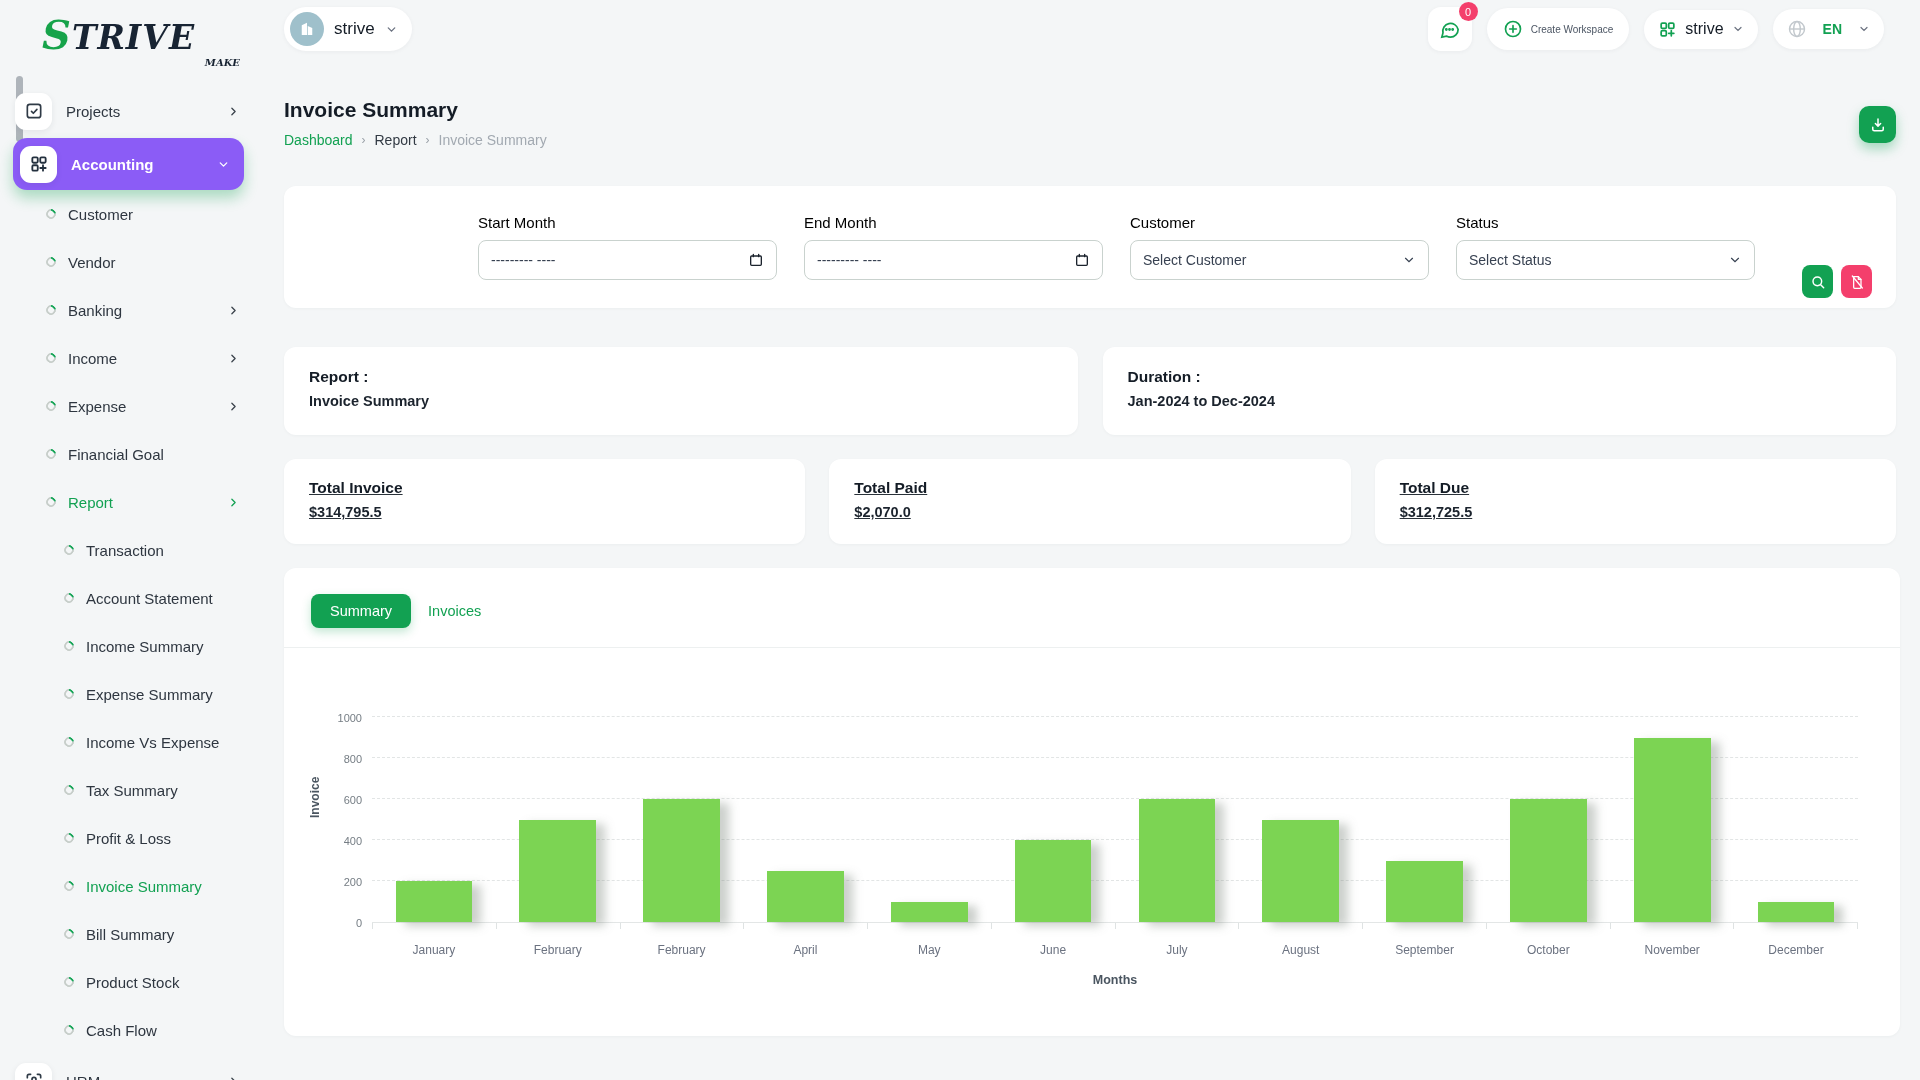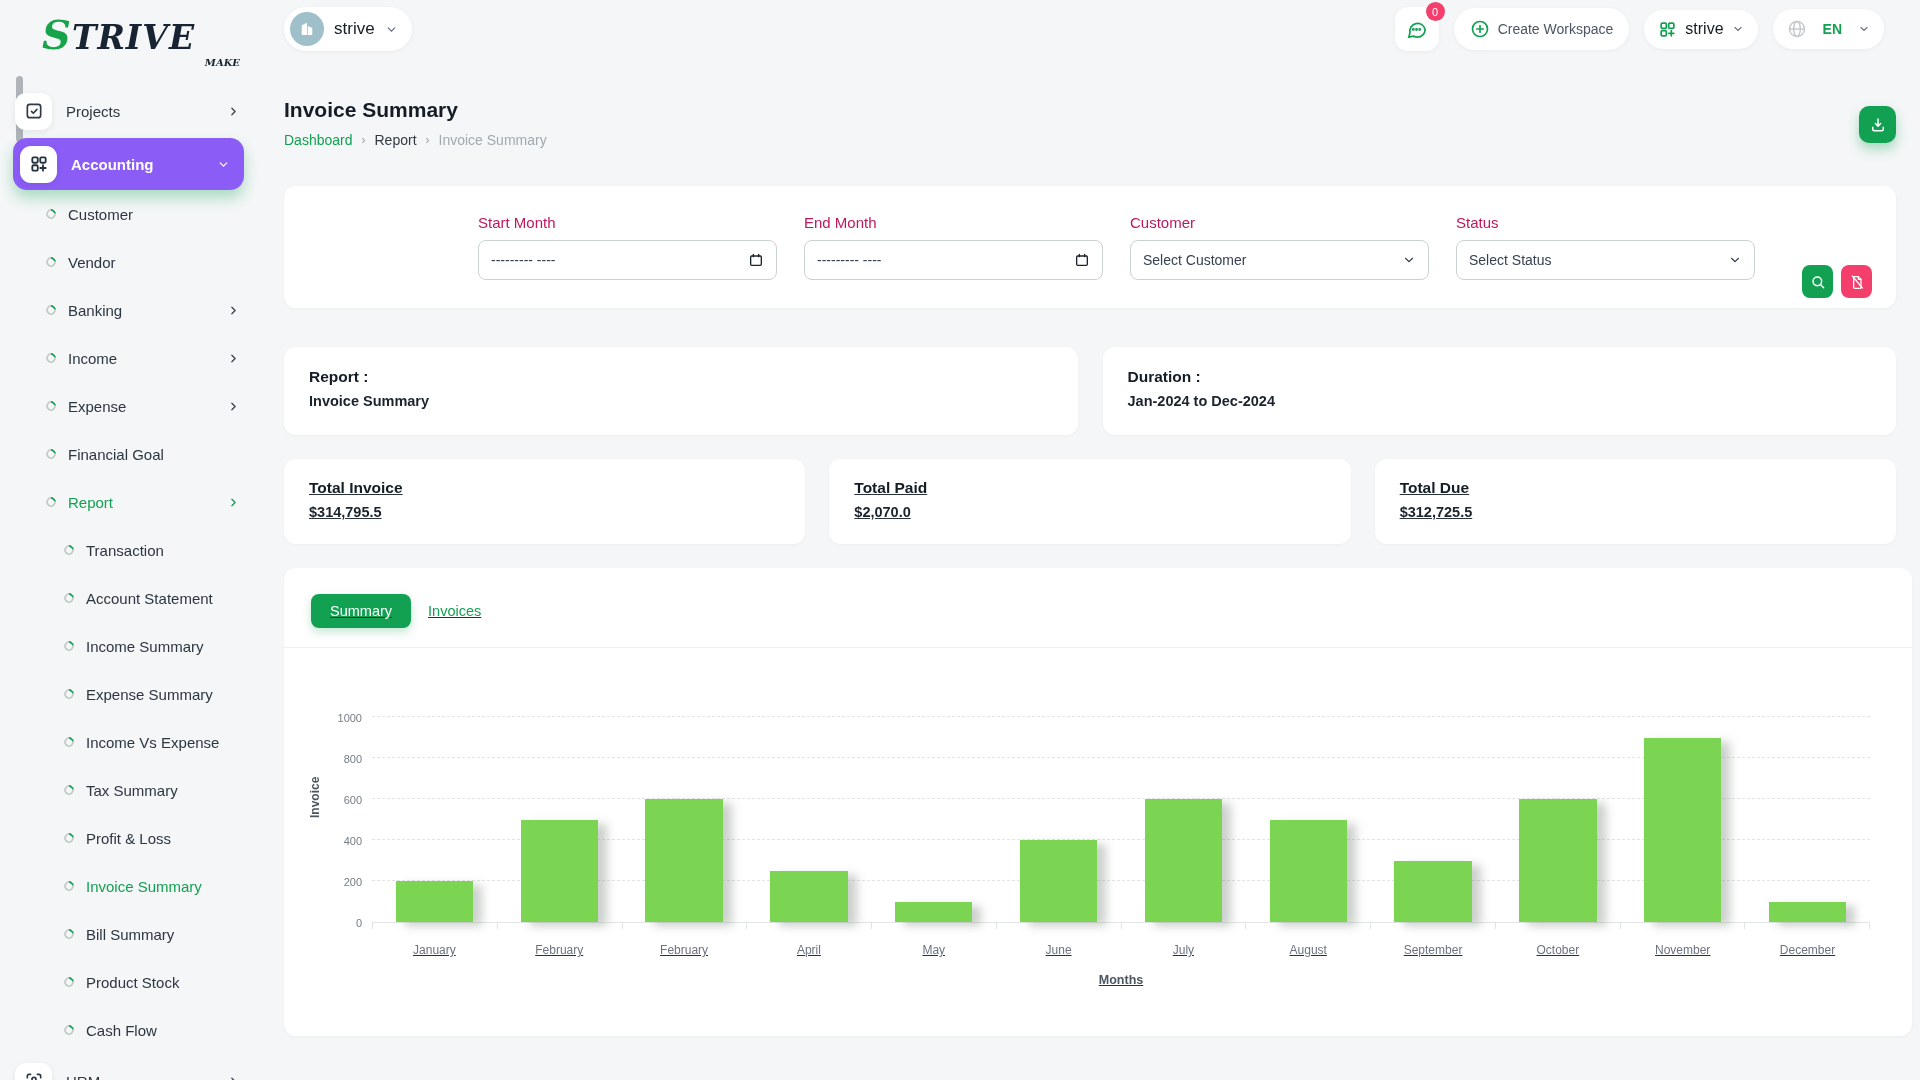--- a/index.html
+++ b/index.html
@@ -35,57 +35,57 @@
 
   
   .topbar { position:absolute; left:262px; right:0; top:0; height:58px; display:flex; align-items:center; padding:0 36px 0 22px; }
   .pill { background:#fff; border-radius:24px; display:flex; align-items:center; box-shadow:0 1px 4px rgba(30,40,50,.05); cursor:pointer; }
   .ws-pill { padding:5px 14px 5px 6px; gap:10px; }
   .avatar { width:34px; height:34px; border-radius:50%; background:#9fc0cb; display:flex; align-items:center; justify-content:center; }
   .ws-name { font-size:17px; color:#141c26; }
   .top-right { margin-left:auto; display:flex; align-items:center; gap:15px; }
   .chat-btn { position:relative; width:44px; height:44px; border-radius:13px; background:#fff; display:flex; align-items:center; justify-content:center; box-shadow:0 1px 4px rgba(30,40,50,.05); cursor:pointer; }
   .badge { position:absolute; top:-5px; right:-6px; min-width:19px; height:19px; border-radius:50%; background:#f43f6c; color:#fff; font-size:11px; display:flex; align-items:center; justify-content:center; }
-  .create-ws { padding:11px 16px; gap:8px; border-radius:22px; font-size:14px; color:#4b5563; }
+  .create-ws { padding:11px 16px; gap:8px; border-radius:22px; font-size:10px; color:#4b5563; }
   .org-pill { padding:10px 14px; gap:8px; border-radius:22px; font-size:16px; color:#141c26; }
   .lang-pill { padding:10px 14px; gap:16px; border-radius:22px; font-size:14px; }
   .lang-code { color:#12a152; font-weight:bold; }
 
   
   .page-head { position:absolute; left:284px; top:98px; right:24px; }
   .page-title { font-size:21px; font-weight:bold; color:#141c26; }
   .breadcrumb { margin-top:10px; font-size:14px; display:flex; align-items:center; gap:9px; }
   .bc-link { color:#12a152; cursor:pointer; }
   .bc-mid { color:#323a44; cursor:pointer; }
   .bc-cur { color:#a2a9b1; }
   .bc-sep { color:#9aa1a8; font-size:12px; }
   .dl-btn { position:absolute; right:0; top:8px; width:37px; height:37px; border-radius:10px; background:#12a152; display:flex; align-items:center; justify-content:center; box-shadow:0 6px 12px rgba(18,161,82,.35); cursor:pointer; border:none; }
 
   
   .card { background:#fff; border-radius:12px; box-shadow:0 1px 3px rgba(30,40,50,.04); }
 
   .filter-card { position:absolute; left:284px; right:24px; top:186px; height:122px; display:flex; padding:28px 24px 0 194px; }
   .f-field { width:306px; margin-right:27px; }
-  .f-label { font-size:15px; color:#be185d; margin-bottom:9px; }
+  .f-label { font-size:15px; color:#000000; margin-bottom:9px; }
   .f-box { height:40px; border:1px solid #c9d2ce; border-radius:8px; display:flex; align-items:center; justify-content:space-between; padding:0 12px; font-size:14px; color:#374151; background:#fff; cursor:pointer; }
   .f-actions { display:flex; gap:8px; padding-top:51px; margin-left:20px; }
   .sq-btn { width:31px; height:33px; border-radius:8px; border:none; display:flex; align-items:center; justify-content:center; cursor:pointer; }
   .sq-green { background:#12a152; }
   .sq-pink { background:#f43f6c; }
 
   .info-row { position:absolute; left:284px; right:24px; top:347px; display:flex; gap:25px; }
   .info-card { flex:1; height:88px; padding:21px 25px; }
   .info-label { font-size:15.5px; font-weight:bold; color:#141c26; }
   .info-value { font-size:14.5px; font-weight:bold; color:#1b232d; margin-top:7px; }
 
   .totals-row { position:absolute; left:284px; right:24px; top:459px; display:flex; gap:24px; }
   .total-card { flex:1; height:85px; padding:20px 25px;text-decoration:underline; }
 
   
-  .chart-card { position:absolute; left:284px; right:8px; top:568px; height:468px;text-decoration:underline; }
+  .chart-card { position:absolute; left:284px; right:20px; top:568px; height:468px; }
   .tabs { display:flex; align-items:center; padding:26px 0 0 27px; gap:17px; }
   .tab-active { background:#12a152; color:#fff; font-size:14.5px; padding:9px 19px; border-radius:8px; border:none; cursor:pointer; box-shadow:0 4px 10px rgba(18,161,82,.25); }
   .tab-link { color:#12a152; font-size:14.5px; background:none; border:none; cursor:pointer; }
   .tab-divider { margin-top:19px; border-bottom:1px solid #edf0f0; }
 
   .chart-region { position:relative; margin:20px 42px 0 0; }
   .ylab { position:absolute; left:24px; top:150px; transform:rotate(-90deg); transform-origin:left top; font-size:12px; font-weight:bold; color:#4a5560; }
   .plot { margin-left:88px; position:relative; height:255px; border-bottom:1px solid #e3e6e6; }
   .gridline { position:absolute; left:0; right:0; border-top:1px dashed #e2e5e5; }
   .ytick { position:absolute; right:calc(100% + 10px); transform:translateY(7px); font-size:11px; color:#757d84; }

